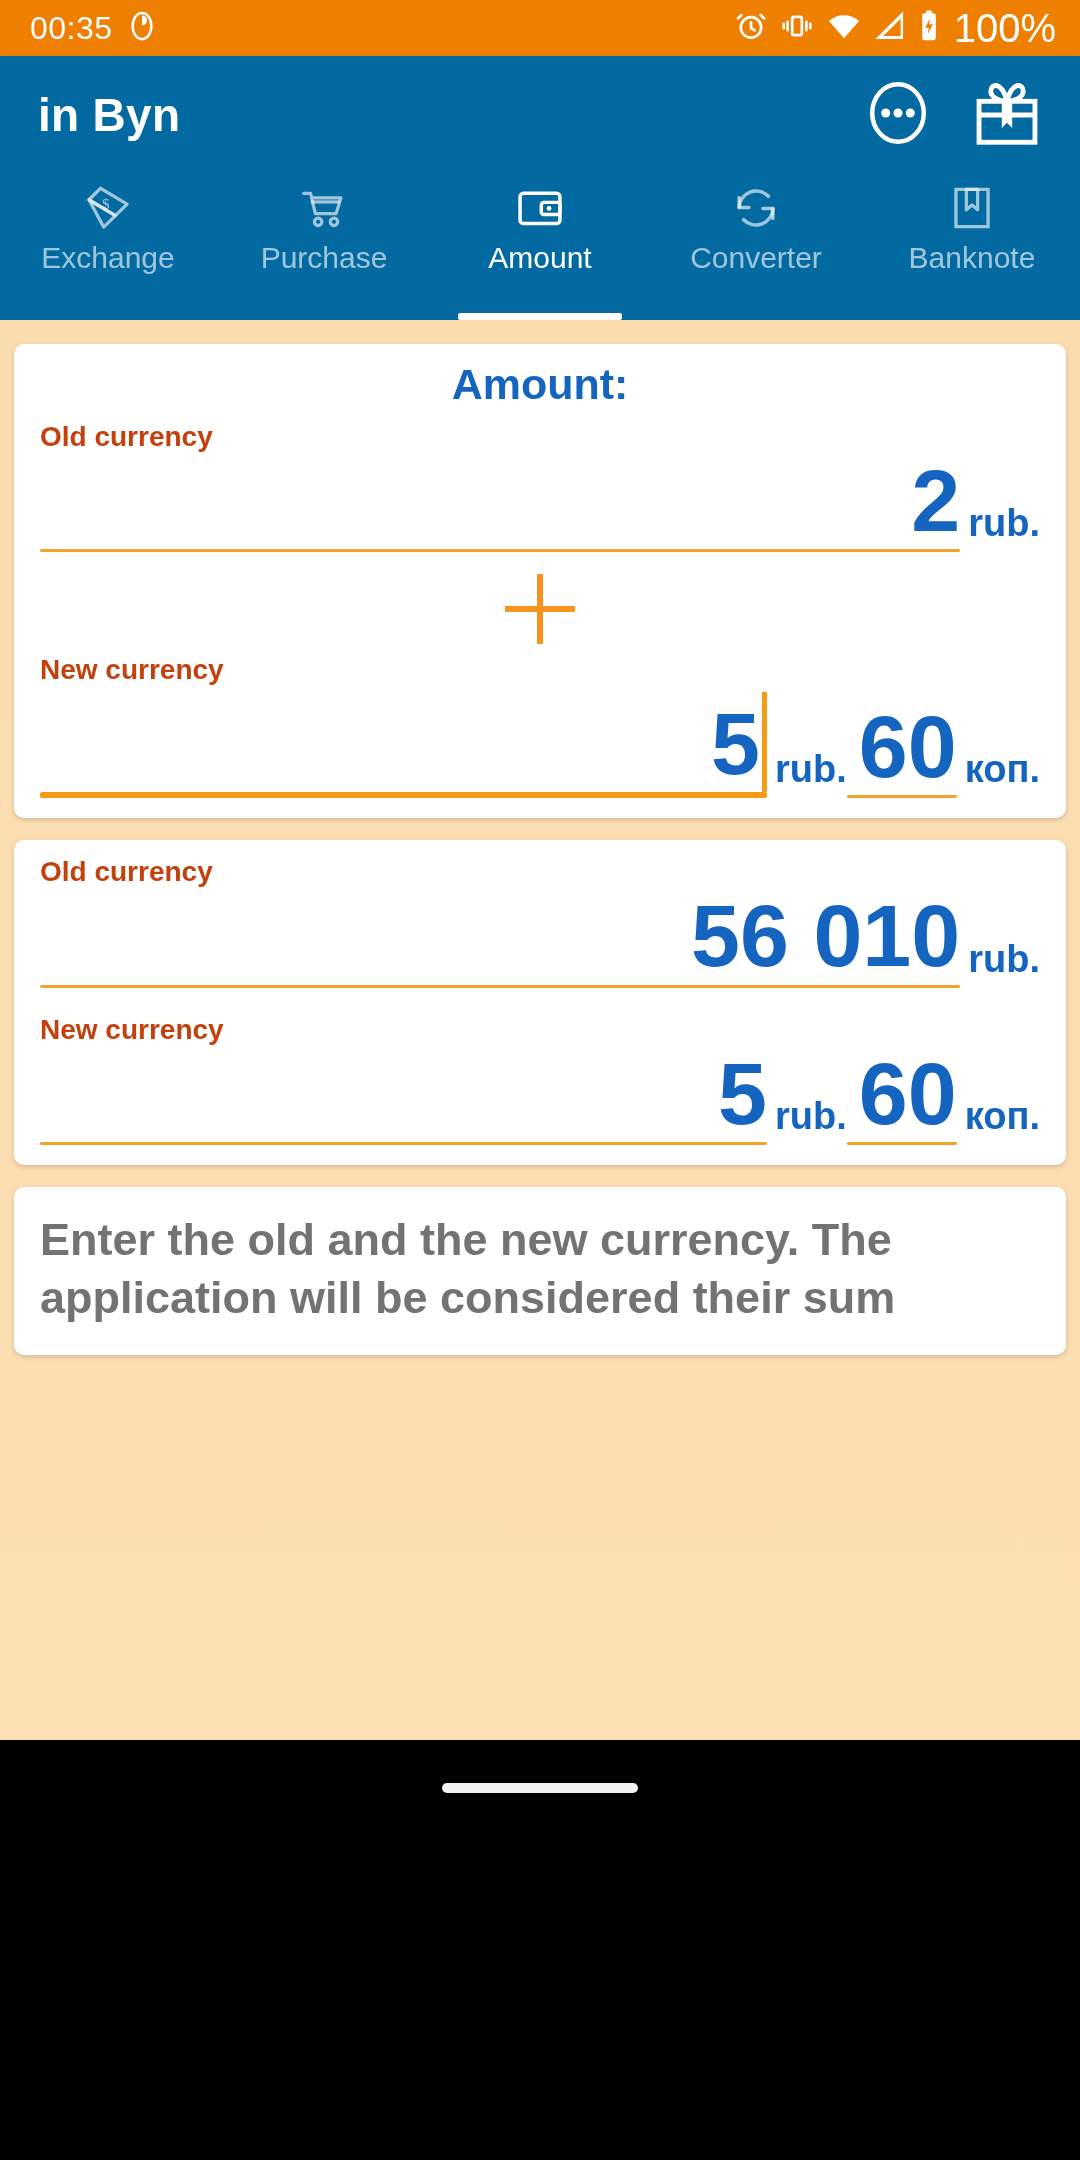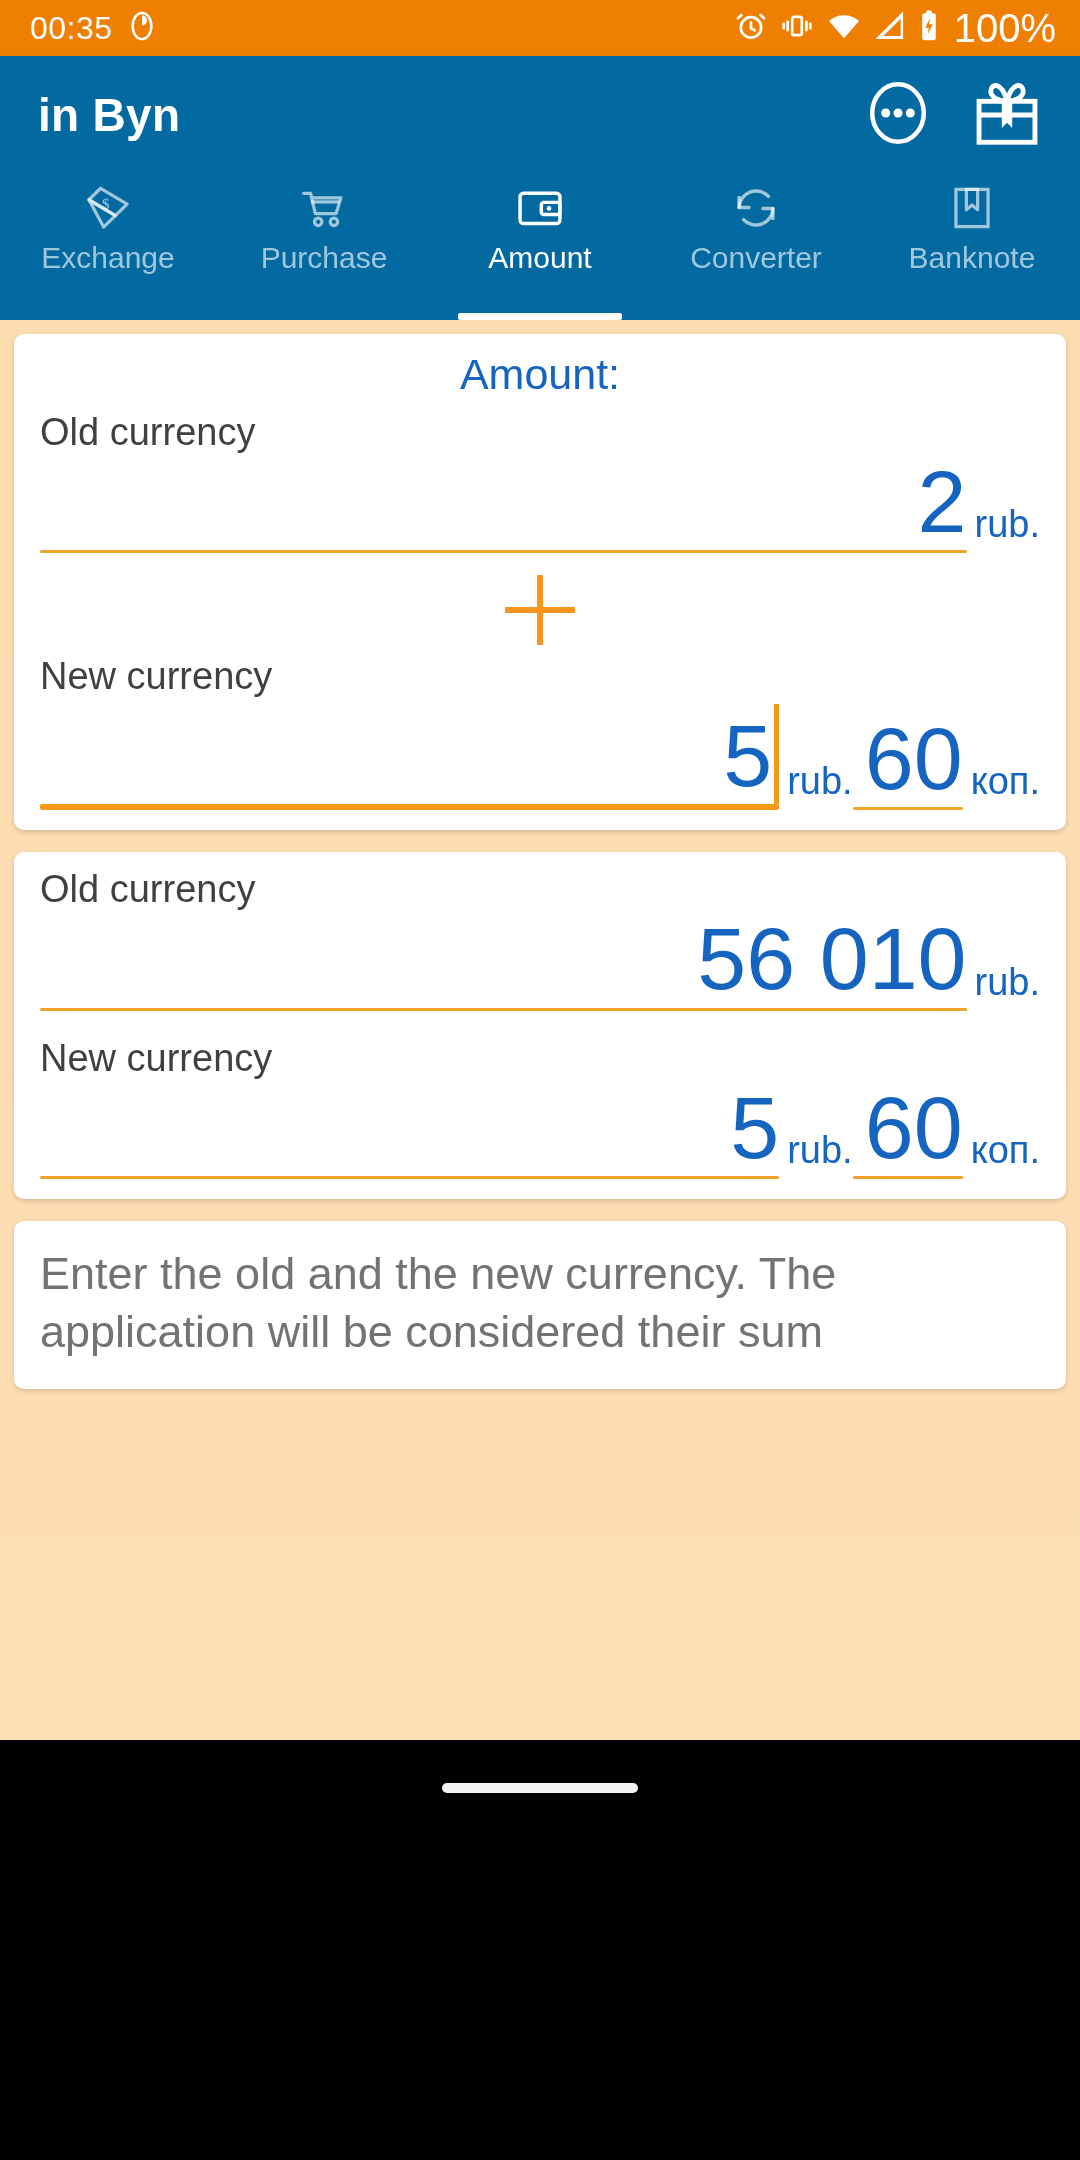--- a/index.html
+++ b/index.html
@@ -64,36 +64,37 @@
   .tab-label { font-size: 30px; margin-top: 7px; white-space: nowrap; }
   .tab-underline {
     position: absolute; left: 12%; right: 12%; bottom: 0;
     height: 7px; background: #fff; border-radius: 2px;
   }
 
   
   .content {
     flex: 1 1 auto;
     background: linear-gradient(#fbddb0, #fdddb2 55%, #fddfb4);
-    padding: 14px 14px 0 14px;
+    padding: 24px 14px 0 14px;
     overflow: hidden;
+    font-weight: bold;
   }
   .card {
     background: #fff;
     border-radius: 10px;
     box-shadow: 0 2px 5px rgba(0,0,0,.16);
     margin-bottom: 22px;
     padding: 16px 26px 20px 26px;
   }
   .card-title {
     color: #1565c0; font-size: 43px; text-align: center;
     margin-bottom: 12px;
   }
   .sub-label {
-    color: #404040; font-size: 38px;
+    color: #c2410c; font-size: 28px;
     margin-bottom: 6px;
   }
 
   
   .field-row {
     display: flex; align-items: flex-end; justify-content: flex-end;
     gap: 0;
   }
   .field {
     position: relative;

